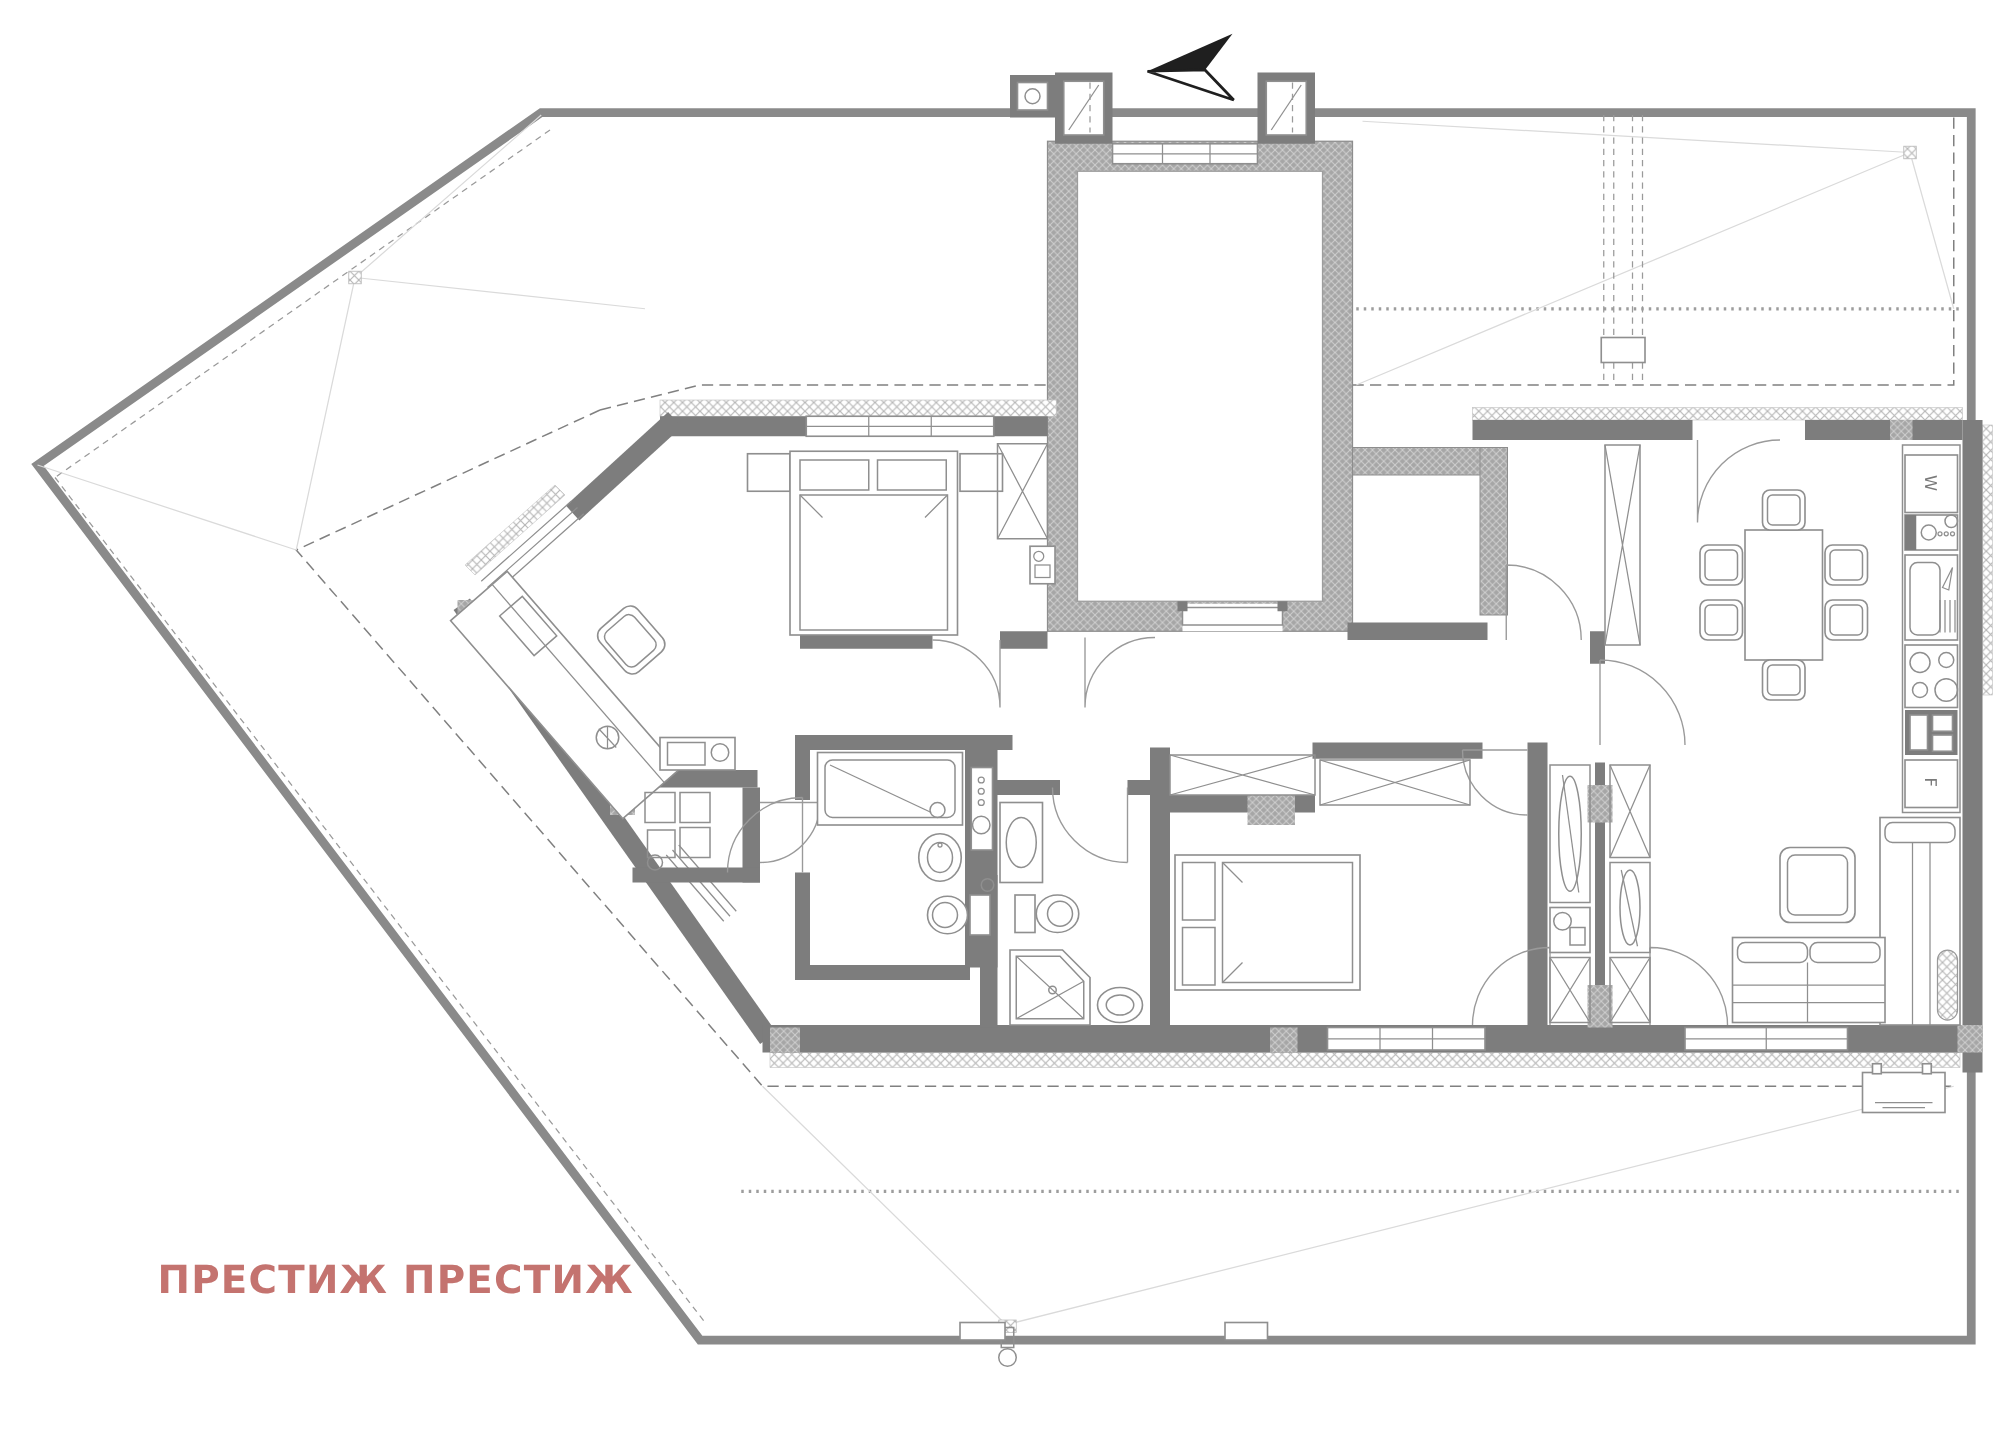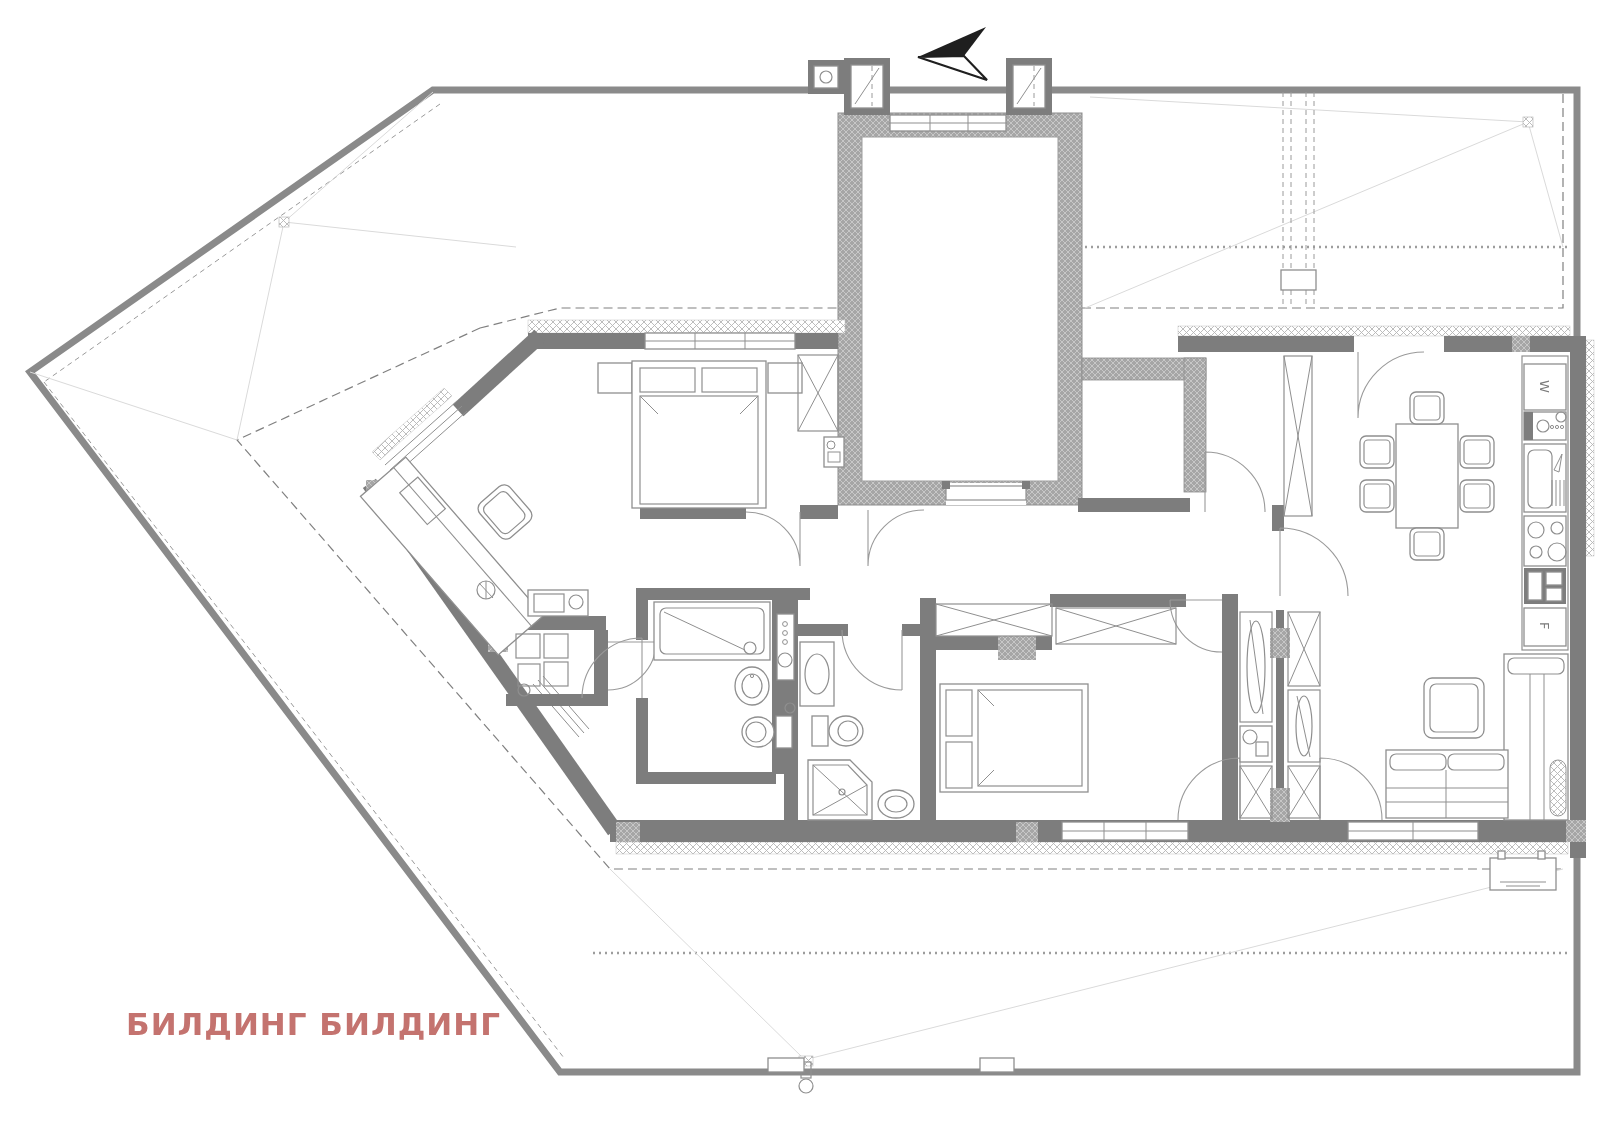--- a/index.html
+++ b/index.html
@@ -430,14 +430,14 @@
     <g>
       <rect x="799" y="1056" width="14" height="10" fill="url(#ih)" stroke="#bbbbbb" stroke-width="0.6"></rect>
       <rect class="fn" x="801" y="1062" width="10" height="16"></rect>
       <circle class="fn" cx="806" cy="1086" r="7"></circle>
     </g>
     <rect class="f" x="768" y="1058" width="36" height="14"></rect>
     <rect class="f" x="980" y="1058" width="34" height="14"></rect>
   </g>
 </svg>
 
-<div class="brand">БИЛДИНГ БИЛДИНГ</div>
+<div class="brand">ПРЕСТИЖ ПРЕСТИЖ</div>
 </div>
 
 </body></html>

